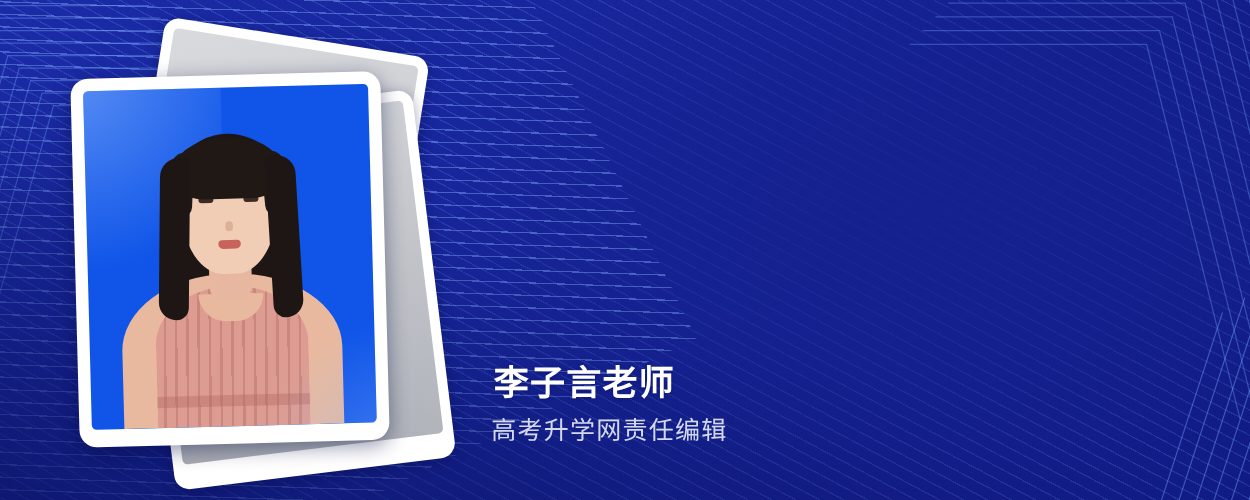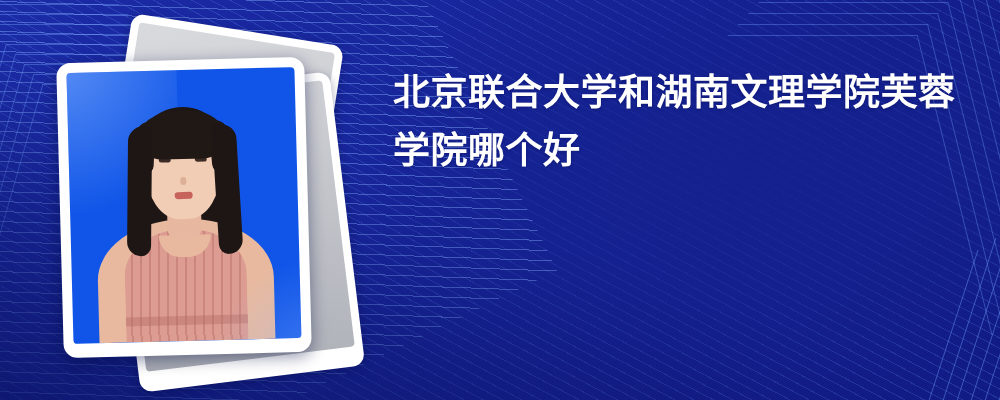--- a/index.html
+++ b/index.html
@@ -413,18 +413,21 @@
           <div class="p-hair-l"></div>
           <div class="p-hair-r"></div>
         </div>
       </div>
     </div>
 
   </div>
 
   <div class="content">
 
-    <h1 class="title">北京联合大学和湖南文理学院芙蓉学院哪个好</h1>
-
+
+    <div class="byline">
+      <span class="author-name">李子言老师</span>
+      <span class="author-role">高考升学网责任编辑</span>
+    </div>
 
   </div>
 
 </div>
 
 </body></html>

